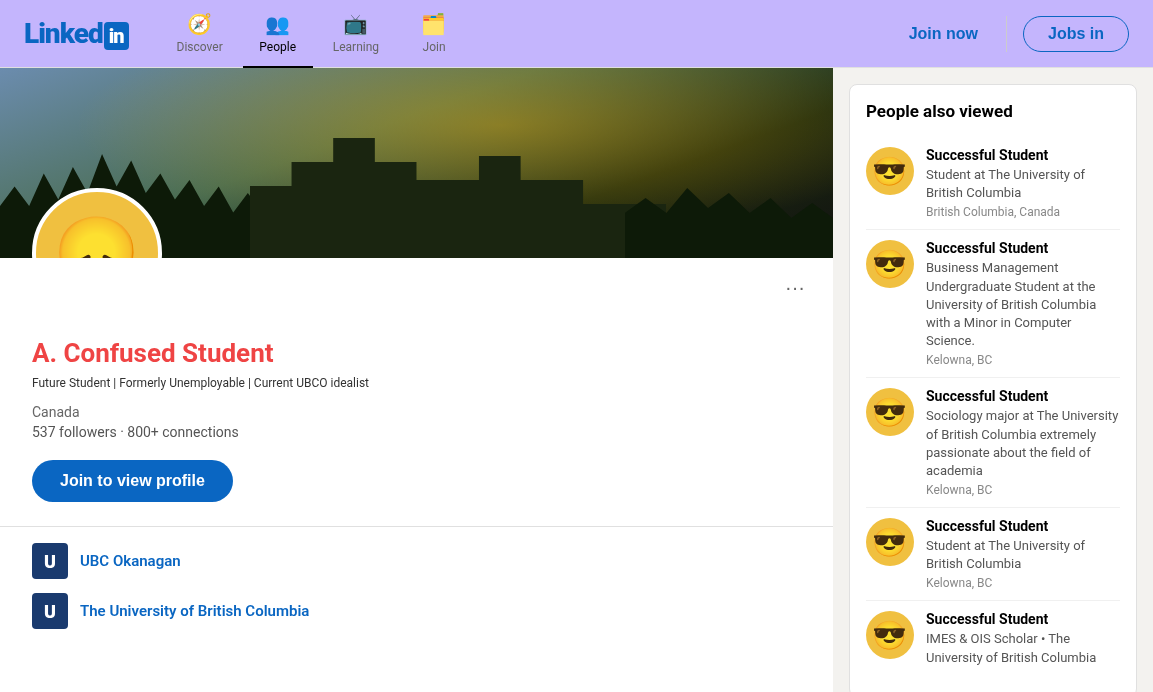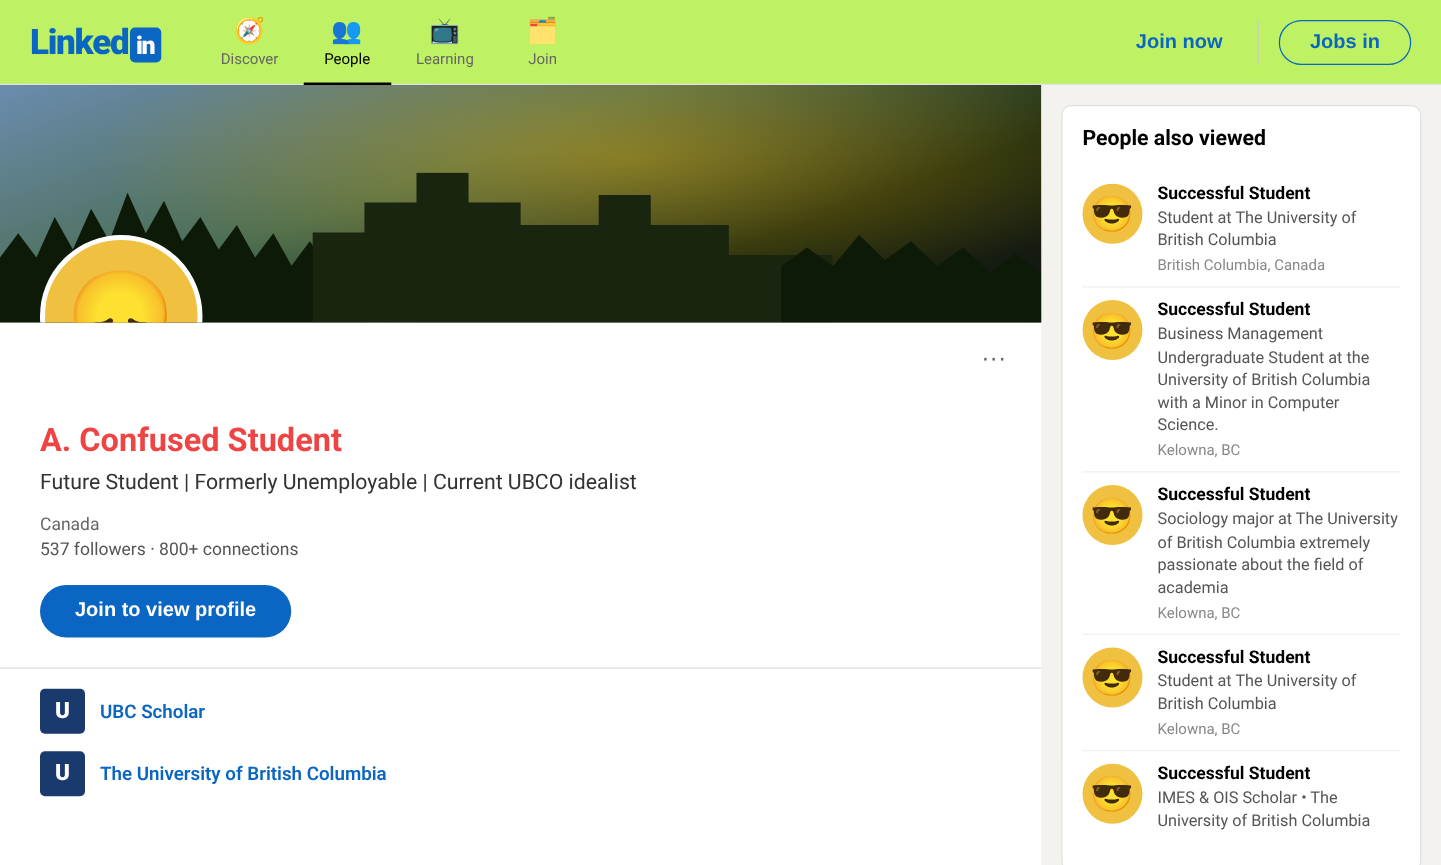--- a/index.html
+++ b/index.html
@@ -1,20 +1,20 @@
 <!DOCTYPE html>
 <html><head>
   <meta charset="utf-8">
   <style>
     * { margin: 0; padding: 0; box-sizing: border-box; }
     body { font-family: -apple-system, BlinkMacSystemFont, 'Segoe UI', Roboto, Arial, sans-serif; background: #f3f2ef; width: 1153px; min-height: 692px; overflow-x: hidden; }
 
     
     #header {
-      background: #bef264;
+      background: #c4b5fd;
       border-bottom: 1px solid #e0e0e0;
       display: flex;
       align-items: center;
       padding: 0 24px;
       height: 68px;
       position: sticky;
       top: 0;
       z-index: 100;
     }
     #logo-area { display: flex; align-items: center; margin-right: 32px; }
@@ -151,21 +151,21 @@
       border: none;
       cursor: pointer;
       font-size: 20px;
       color: #666;
       padding: 8px;
     }
 
     
     #profile-info { padding: 80px 32px 24px 32px; }
     #profile-name { font-size: 26px; font-weight: 700; color: #ef4444; margin-bottom: 6px; }
-    #profile-headline { font-size: 17px; color: #333; margin-bottom: 12px; line-height: 1.5; }
+    #profile-headline { font-size: 12px; color: #333; margin-bottom: 12px; line-height: 1.5; }
     #profile-location { font-size: 14px; color: #666; margin-bottom: 4px; }
     #profile-stats { font-size: 14px; color: #0a66c2; margin-bottom: 20px; }
     #profile-stats span { color: #555; }
 
     #join-btn {
       background: #0a66c2;
       color: #fff;
       font-size: 16px;
       font-weight: 600;
       border: none;
@@ -275,21 +275,21 @@
         <span>537 followers</span>
         <span> · </span>
         <span>800+ connections</span>
       </div>
       <button id="join-btn">Join to view profile</button>
     </div>
 
     <div id="education-links">
     <a class="edu-link" href="#">
     <div class="edu-icon">U</div>
-    <span class="edu-name">UBC Scholar</span>
+    <span class="edu-name">UBC Okanagan</span>
   </a>
         <a class="edu-link" href="#">
     <div class="edu-icon">U</div>
     <span class="edu-name">The University of British Columbia</span>
   </a>
       </div>
   </div>
 
   <aside id="sidebar">
     <div id="sidebar-card">

